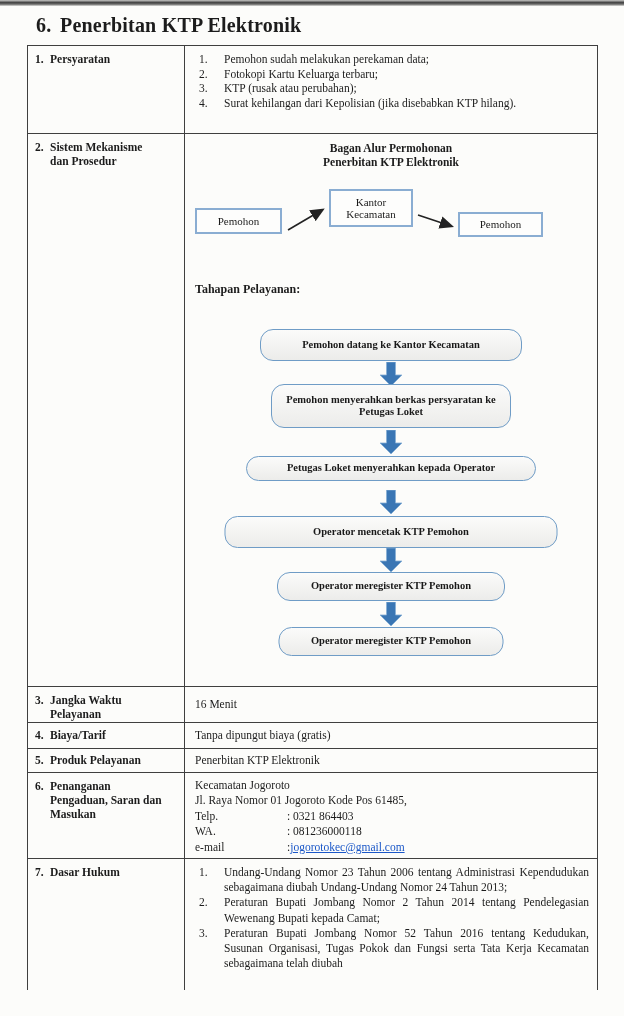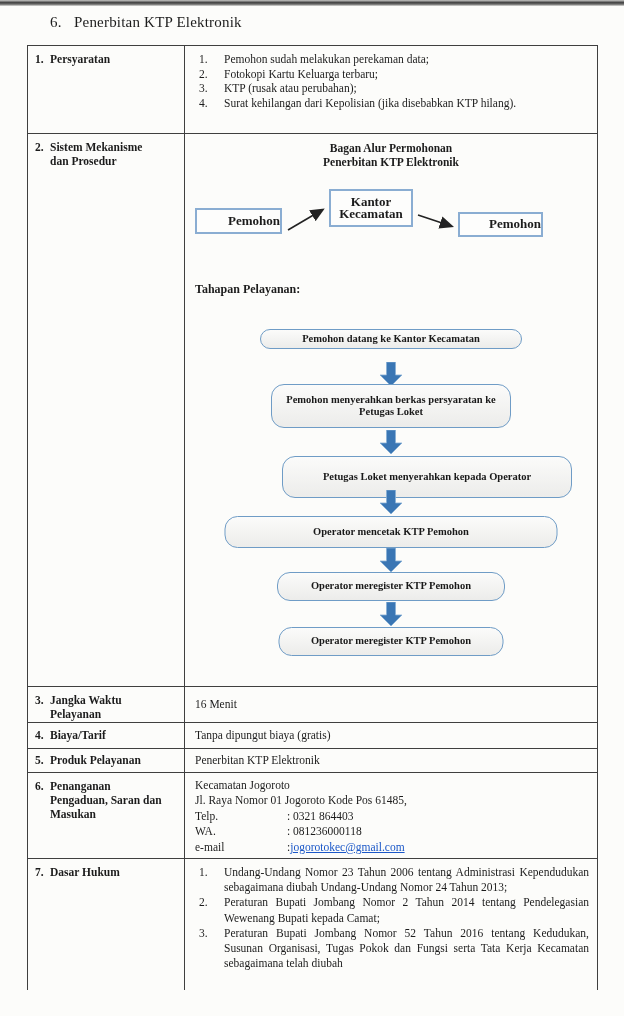--- a/index.html
+++ b/index.html
@@ -1,20 +1,20 @@
 <!DOCTYPE html>
 <html style="--accent: #3a76b4; --flow-border: #8aadd2; --step-border: #6f9cc6; --link: #1a57c8; --table-border: #3f3f3f;"><head>
 <meta charset="utf-8">
 <style>
   html,body{margin:0;padding:0;}
   body{width:624px;height:1016px;background:#fbfbf9;font-family:"Liberation Serif", serif;color:#1c1c1c;overflow:hidden;}
   .page{position:relative;width:624px;height:1016px;background:#fcfcfa;}
   .scan-top{position:absolute;left:0;top:0;width:624px;height:6px;
     background:linear-gradient(to bottom,#c9c9c7 0%,#3d3d3d 45%,#8a8a88 80%,#e2e2e0 100%);}
-  .title{position:absolute;left:36px;top:14px;font-size:15px;font-weight:normal;letter-spacing:.2px;margin-left:14px;}
+  .title{position:absolute;left:36px;top:14px;font-size:20px;font-weight:bold;letter-spacing:.2px;}
   .title-no{display:inline-block;width:24px;}
   
   .tbl{position:absolute;left:27px;top:45px;width:571px;height:945px;
     border-top:1px solid var(--table-border,#3f3f3f);
     border-left:1px solid var(--table-border,#3f3f3f);
     border-right:1px solid var(--table-border,#3f3f3f);
     box-sizing:border-box;overflow:hidden;}
   .row{display:flex;width:100%;box-sizing:border-box;border-bottom:1px solid var(--table-border,#3f3f3f);}
   .row:last-child{border-bottom:none;}
   .lcell{width:157px;min-width:157px;box-sizing:border-box;border-right:1px solid var(--table-border,#3f3f3f);
@@ -26,22 +26,22 @@
   
   .nlist{padding:6px 8px 0 14px;}
   .nitem{display:flex;margin:0 0 0 0;}
   .nitem .no{width:25px;flex:none;}
   .nitem .tx{flex:1;text-align:justify;}
   .dasar .nitem{line-height:15.2px;}
   
   .flowcell{overflow:hidden;}
   .chart-title{position:absolute;left:0;top:7px;width:100%;text-align:center;font-weight:bold;font-size:11.5px;line-height:14px;}
   .fnode{position:absolute;box-sizing:border-box;border:2px solid var(--flow-border,#8aadd2);
-    background:#fdfdfc;display:flex;align-items:center;justify-content:flex-end;text-align:center;
-    font-weight:bold;font-size:13px;line-height:12.5px;}
+    background:#fdfdfc;display:flex;align-items:center;justify-content:center;text-align:center;
+    font-weight:normal;font-size:11px;line-height:12.5px;}
   .fsvg{position:absolute;left:0;top:0;}
   .steps-heading{position:absolute;left:10px;top:148px;font-weight:bold;font-size:12px;}
   .step{position:absolute;left:50%;transform:translateX(-50%);box-sizing:border-box;
     border:1.5px solid var(--step-border,#6f9cc6);border-radius:13px;
     background:linear-gradient(to bottom,#fbfbfa 0%,#ececea 100%);
     display:flex;align-items:center;justify-content:center;text-align:center;
     font-weight:bold;font-size:10.5px;line-height:12.5px;padding:2px 10px;color:#191919;}
   .barrow{position:absolute;left:50%;transform:translateX(-50%);width:22px;height:24px;}
   
   .contact{padding:5px 8px 0 10px;font-size:11.5px;line-height:15.4px;}
@@ -119,35 +119,35 @@
             <marker id="ah" markerWidth="9" markerHeight="8" refX="7" refY="4" orient="auto">
               <polygon points="0,0 9,4 0,8" fill="#222"></polygon>
             </marker>
           </defs>
           <line x1="103" y1="96" x2="137" y2="76" stroke="#222" stroke-width="1.6" marker-end="url(#ah)"></line>
           <line x1="233" y1="81" x2="266" y2="92" stroke="#222" stroke-width="1.6" marker-end="url(#ah)"></line>
         </svg>
 
         <div class="steps-heading">Tahapan Pelayanan:</div>
 
-        <div class="step" style="top:195px;width:262px;height:20px;">
+        <div class="step" style="top:195px;width:262px;height:32px;">
             <span>Pemohon datang ke Kantor Kecamatan</span>
           </div>
         <svg class="barrow" style="top:228px;" viewBox="0 0 22 24">
             <polygon points="6.5,0 15.5,0 15.5,13 22,13 11,24 0,13 6.5,13" fill="var(--accent,#3a76b4)" stroke="#86aed4" stroke-width="0.8"></polygon>
           </svg>
 
         <div class="step" style="top:250px;width:240px;height:44px;">
             <span>Pemohon menyerahkan berkas persyaratan ke Petugas Loket</span>
           </div>
         <svg class="barrow" style="top:296px;" viewBox="0 0 22 24">
             <polygon points="6.5,0 15.5,0 15.5,13 22,13 11,24 0,13 6.5,13" fill="var(--accent,#3a76b4)" stroke="#86aed4" stroke-width="0.8"></polygon>
           </svg>
 
-        <div class="step" style="top:322px;width:290px;height:42px;margin-left:36px;">
+        <div class="step" style="top:322px;width:290px;height:25px;">
             <span>Petugas Loket menyerahkan kepada Operator</span>
           </div>
         <svg class="barrow" style="top:356px;" viewBox="0 0 22 24">
             <polygon points="6.5,0 15.5,0 15.5,13 22,13 11,24 0,13 6.5,13" fill="var(--accent,#3a76b4)" stroke="#86aed4" stroke-width="0.8"></polygon>
           </svg>
 
         <div class="step" style="top:382px;width:333px;height:32px;text-align:center;">
             <span>Operator mencetak KTP Pemohon</span>
           </div>
         <svg class="barrow" style="top:414px;" viewBox="0 0 22 24">

